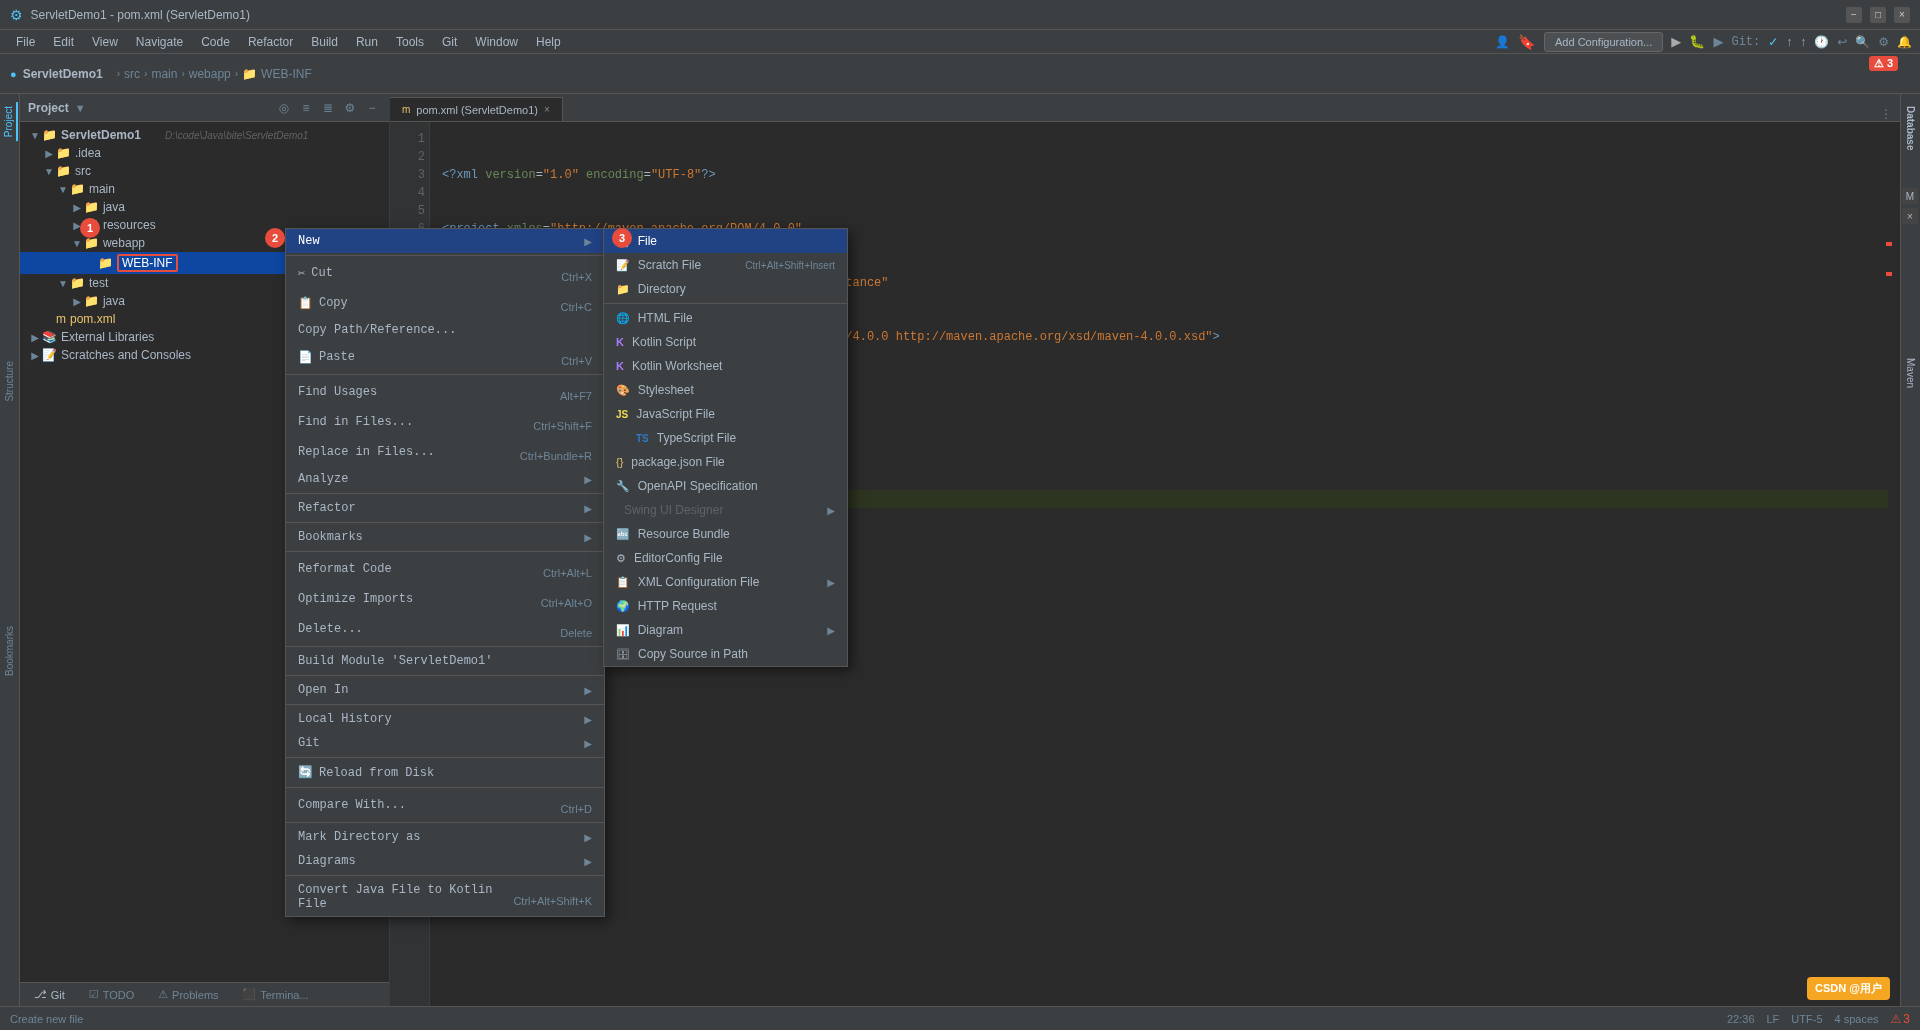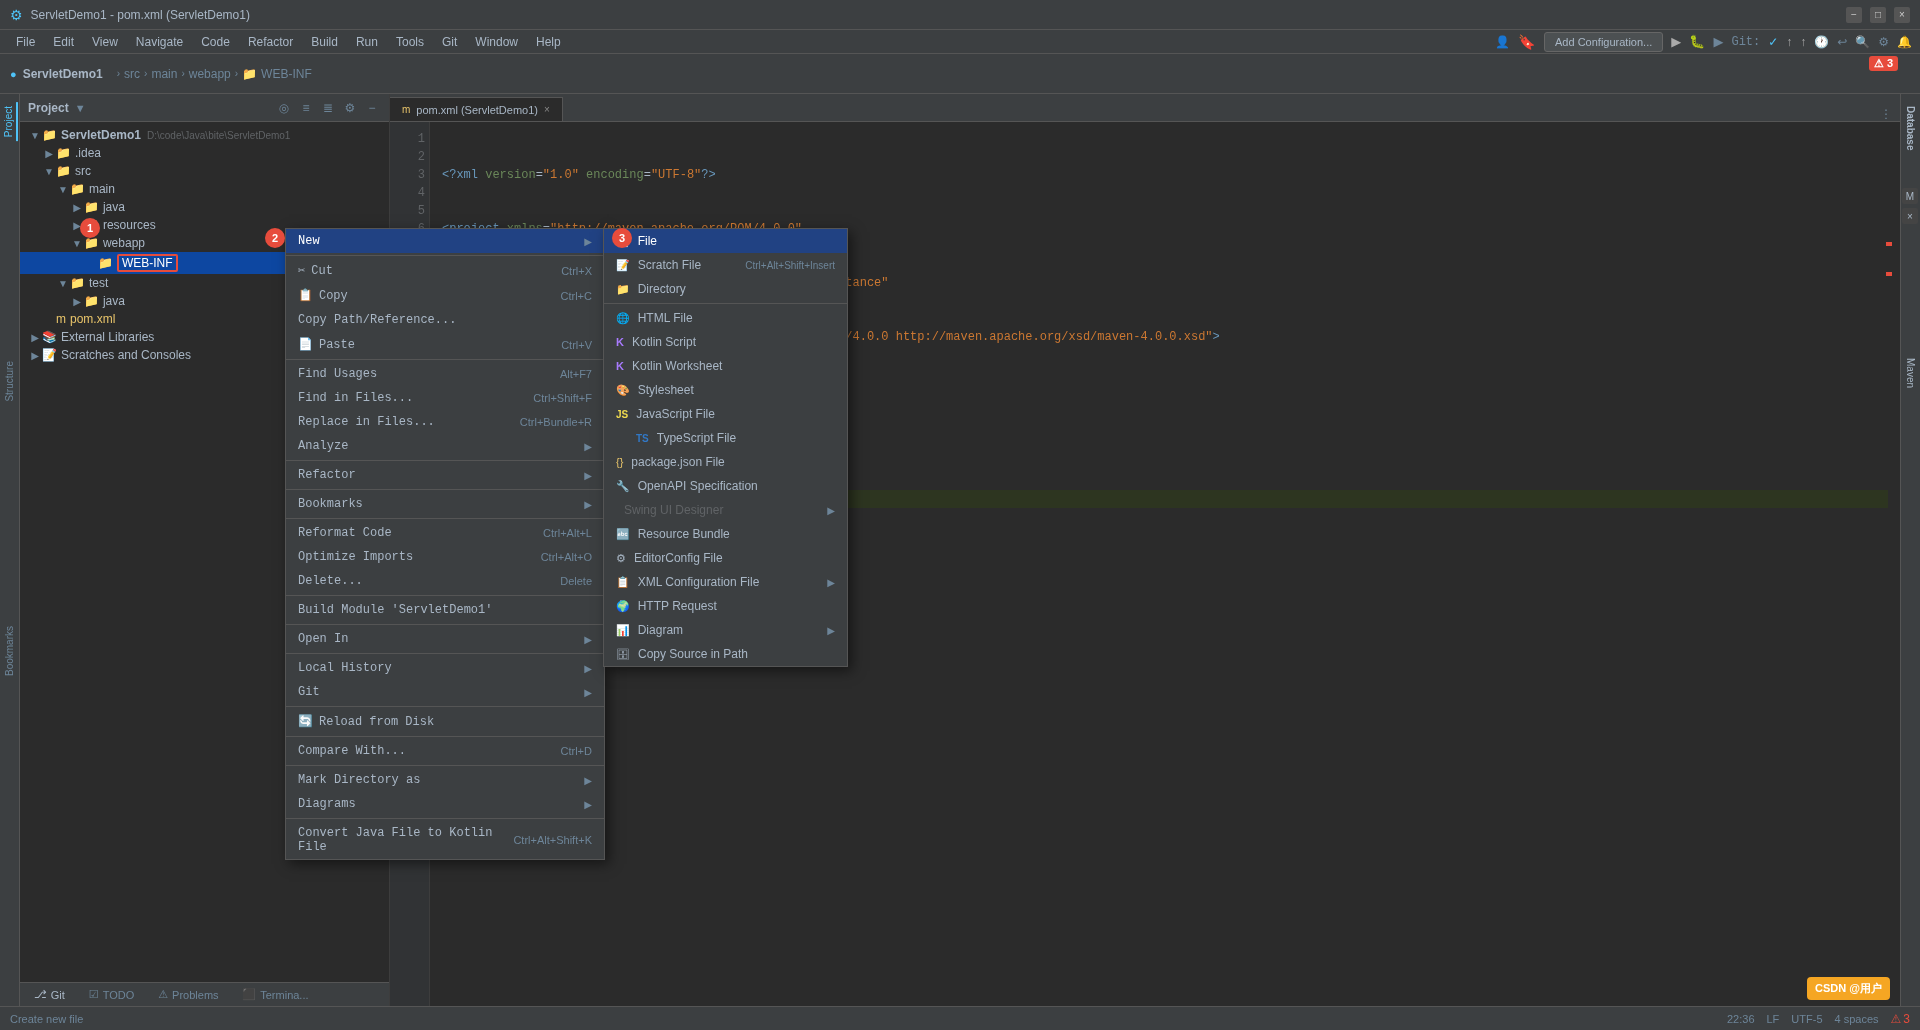--- a/index.html
+++ b/index.html
@@ -309,21 +309,21 @@
     .ctx-item {
       display: flex;
       align-items: center;
       padding: 5px 12px;
       cursor: pointer;
       color: #a9b7c6;
       justify-content: space-between;
     }
     .ctx-item.selected { background: #214283; color: white; }
     .ctx-item-left { display: flex; align-items: center; gap: 6px; font-family: Liberation Mono, monospace; }
-    .ctx-shortcut { color: #6d8599; font-size: 11px; }
+    .ctx-shortcut { color: #6d8599; font-size: 11px; margin-top: 8px; }
     .ctx-separator { height: 1px; background: #555; margin: 2px 0; }
     .ctx-arrow { color: #6d8599; font-size: 10px; }
 
     
     .submenu-new {
       position: absolute;
       top: 228px;
       left: 603px;
       width: 245px;
       background: #3c3f41;
@@ -486,21 +486,21 @@
       </div>
     </div>
 
     <div class="file-tree">
 
       <div class="tree-item">
         <span class="tree-indent" style="width:4px;"></span>
         <span class="tree-arrow">▼</span>
         <span class="folder-icon tree-icon">📁</span>
         <span style="font-weight:bold; color:#a9b7c6;">ServletDemo1</span>
-        <span style="color:#606366; font-size:10px; margin-left:6px;">D:\code\Java\bite\ServletDemo1</span>
+        <span style="color:#606366; font-size:10px; margin-left:24px;font-style:italic;">D:\code\Java\bite\ServletDemo1</span>
       </div>
 
       <div class="tree-item">
         <span class="tree-indent" style="width:18px;"></span>
         <span class="tree-arrow">▶</span>
         <span class="folder-icon tree-icon">📁</span>
         <span>.idea</span>
       </div>
 
       <div class="tree-item">

